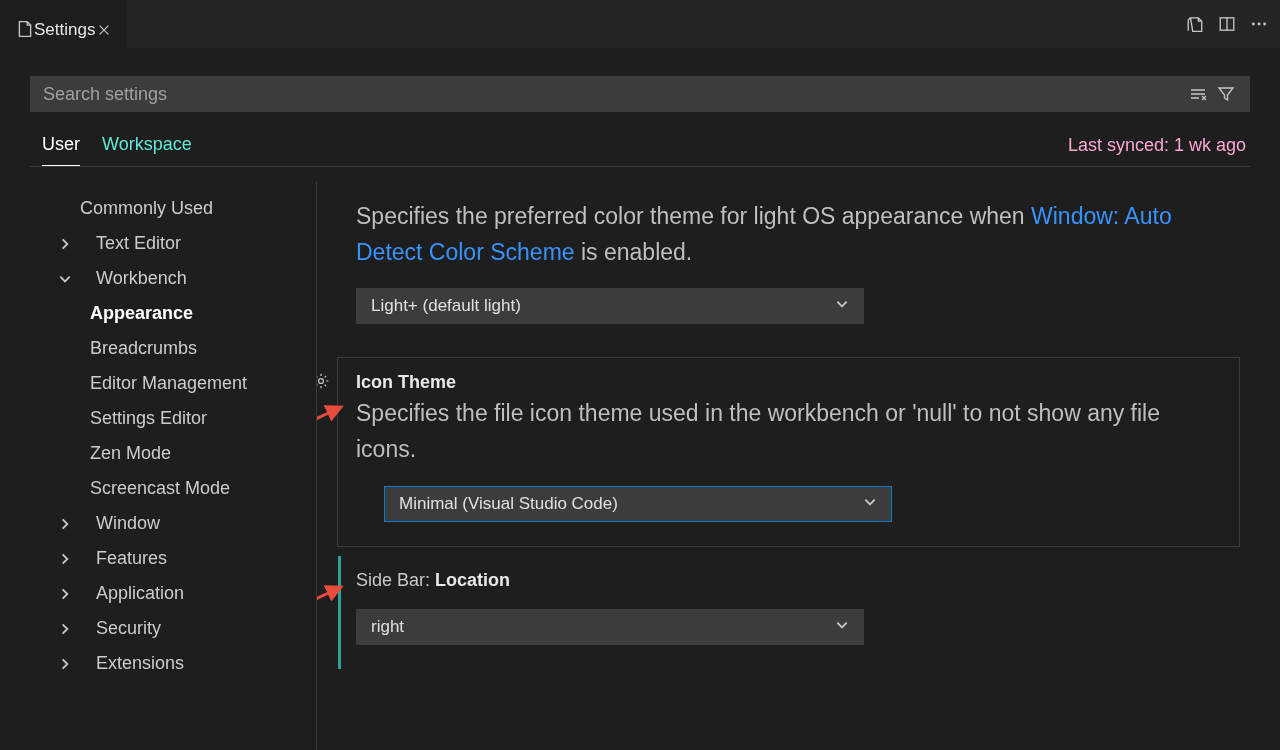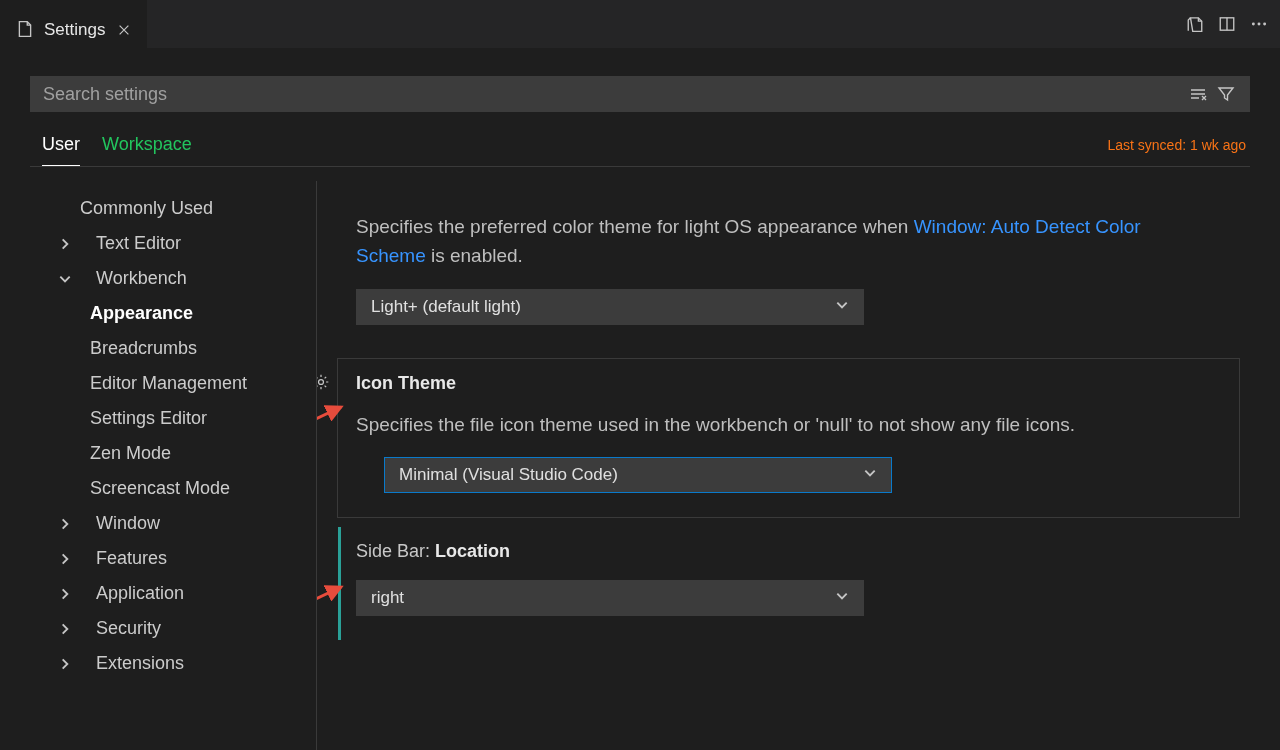--- a/index.html
+++ b/index.html
@@ -1,44 +1,44 @@
 <!DOCTYPE html>
 <html><head>
 <meta charset="utf-8">
 <style>
   * { box-sizing: border-box; margin: 0; padding: 0; }
   html, body { width: 1280px; height: 750px; background: #1e1e1e; color: #cccccc; font-family: "Segoe UI", -apple-system, sans-serif; font-size: 14px; overflow: hidden; }
   body { display: flex; flex-direction: column; }
 
   
   .tabbar { height: 48px; background: #252526; display: flex; align-items: center; position: relative; }
-  .tab { height: 48px; display: flex; align-items: center; gap: 10px; padding: 12px 14px 0 16px; background: #1e1e1e; border-right: 1px solid #252526; }
+  .tab { height: 48px; display: flex; align-items: center; padding: 12px 14px 0 16px; background: #1e1e1e; border-right: 1px solid #252526; }
   .tab-icon svg { width: 18px; height: 18px; }
   .tab-title { font-size: 17px; color: #e6e6e6; }
   .tab-close { width: 18px; height: 18px; display:flex;align-items:center;justify-content:center; border-radius:3px;}
   .tab-close svg { width: 14px; height: 14px; }
   .tabbar-actions { position: absolute; right: 6px; top: 0; height: 48px; display: flex; align-items: center; gap: 2px; }
   .ta-btn { width: 30px; height: 30px; display:flex;align-items:center;justify-content:center; border-radius:4px;}
   .ta-btn svg { width: 18px; height: 18px; }
 
   
   .body { flex: 1; padding: 28px 30px 0 30px; display:flex; flex-direction:column; overflow:hidden;}
   .search { height: 36px; background: #3c3c3c; border: 1px solid #3c3c3c; display:flex; align-items:center; padding: 0 10px 0 12px; }
   .search input { flex:1; background:transparent; border:none; outline:none; color:#ccc; font-size:18px; }
   .search input::placeholder { color:#a0a0a0; }
   .search-icons { display:flex; gap:2px; align-items:center; }
   .si-btn { width:26px;height:26px;display:flex;align-items:center;justify-content:center;}
   .si-btn svg { width:18px;height:18px;}
 
   
   .scope-row { display:flex; align-items:center; justify-content:space-between; margin-top: 22px; border-bottom:1px solid #3a3a3a;}
   .scope-tabs { display:flex; gap: 22px; padding-left: 12px;}
-  .scope-tab { font-size:18px; color:#22c55e; padding-bottom: 10px; border-bottom: 1px solid transparent; cursor:pointer;}
+  .scope-tab { font-size:18px; color:#5eead4; padding-bottom: 10px; border-bottom: 1px solid transparent; cursor:pointer;}
   .scope-tab.active { color:#ffffff; border-bottom-color:#ffffff; }
-  .sync { font-size:14px; color:#f97316; padding-bottom:10px; padding-right:4px;}
+  .sync { font-size:18px; color:#f9a8d4; padding-bottom:10px; padding-right:4px;}
 
   
   .main { flex:1; display:flex; overflow:hidden; margin-top: 14px; justify-content: flex-end;}
   .toc { width: 286px; padding-top: 10px; overflow:hidden; }
   .toc-item { display:flex; align-items:center; height: 35px; font-size:18px; color:#cccccc; cursor:pointer; }
   .toc-item .chev { width: 18px; display:flex; justify-content:center; }
   .toc-item.level0 { padding-left: 26px; }
   .toc-item.level1 { padding-left: 60px; }
   .toc-item.bold { font-weight:700; color:#ffffff; }
   .toc-item.has-chev { padding-left: 26px; gap: 22px; }
@@ -46,21 +46,21 @@
 
   .content { flex:1; border-left:1px solid #3a3a3a; padding: 14px 10px 0 20px; overflow:hidden; position:relative;}
   .setting { padding: 14px 18px 24px 18px; border:1px solid transparent; position:relative; margin-bottom: 8px;}
   .setting.focused { border-color:#3a3a3a; }
   .setting.modified::before { content:""; position:absolute; left:0; top:0; bottom:0; width:3px; background:#0a7aca; }
   .setting.modified.teal::before { background:#2aa198; }
   .gear { position:absolute; left:-26px; top:14px; width:20px;height:20px;}
   .gear svg{width:18px;height:18px;}
   .s-title { font-size:18px; color:#e8e8e8; font-weight:600; }
   .s-title .scope { font-weight:400; color:#c8c8c8; }
-  .s-desc { font-size:19px; color:#bfbfbf; line-height:1.55; margin-top:16px; max-width: 830px;}
+  .s-desc { font-size:23px; color:#bfbfbf; line-height:1.55; margin-top:3px; max-width: 830px;}
   .s-desc a { color:#3794ff; text-decoration:none; }
   .select { margin-top:18px; width: 508px; height:36px; background:#3c3c3c; border:1px solid #3c3c3c; display:flex; align-items:center; justify-content:space-between; padding:0 14px; font-size:17px; color:#e0e0e0; }
   .select.active { border-color:#0a7aca;margin-left:28px; }
   .select .chevd svg{ width:14px;height:14px;}
 
   .arrow { position:absolute; width:48px; height:24px; pointer-events:none;}
   .arrow svg { width:100%; height:100%; }
 
   
   .setting.first { padding-top: 0; }

